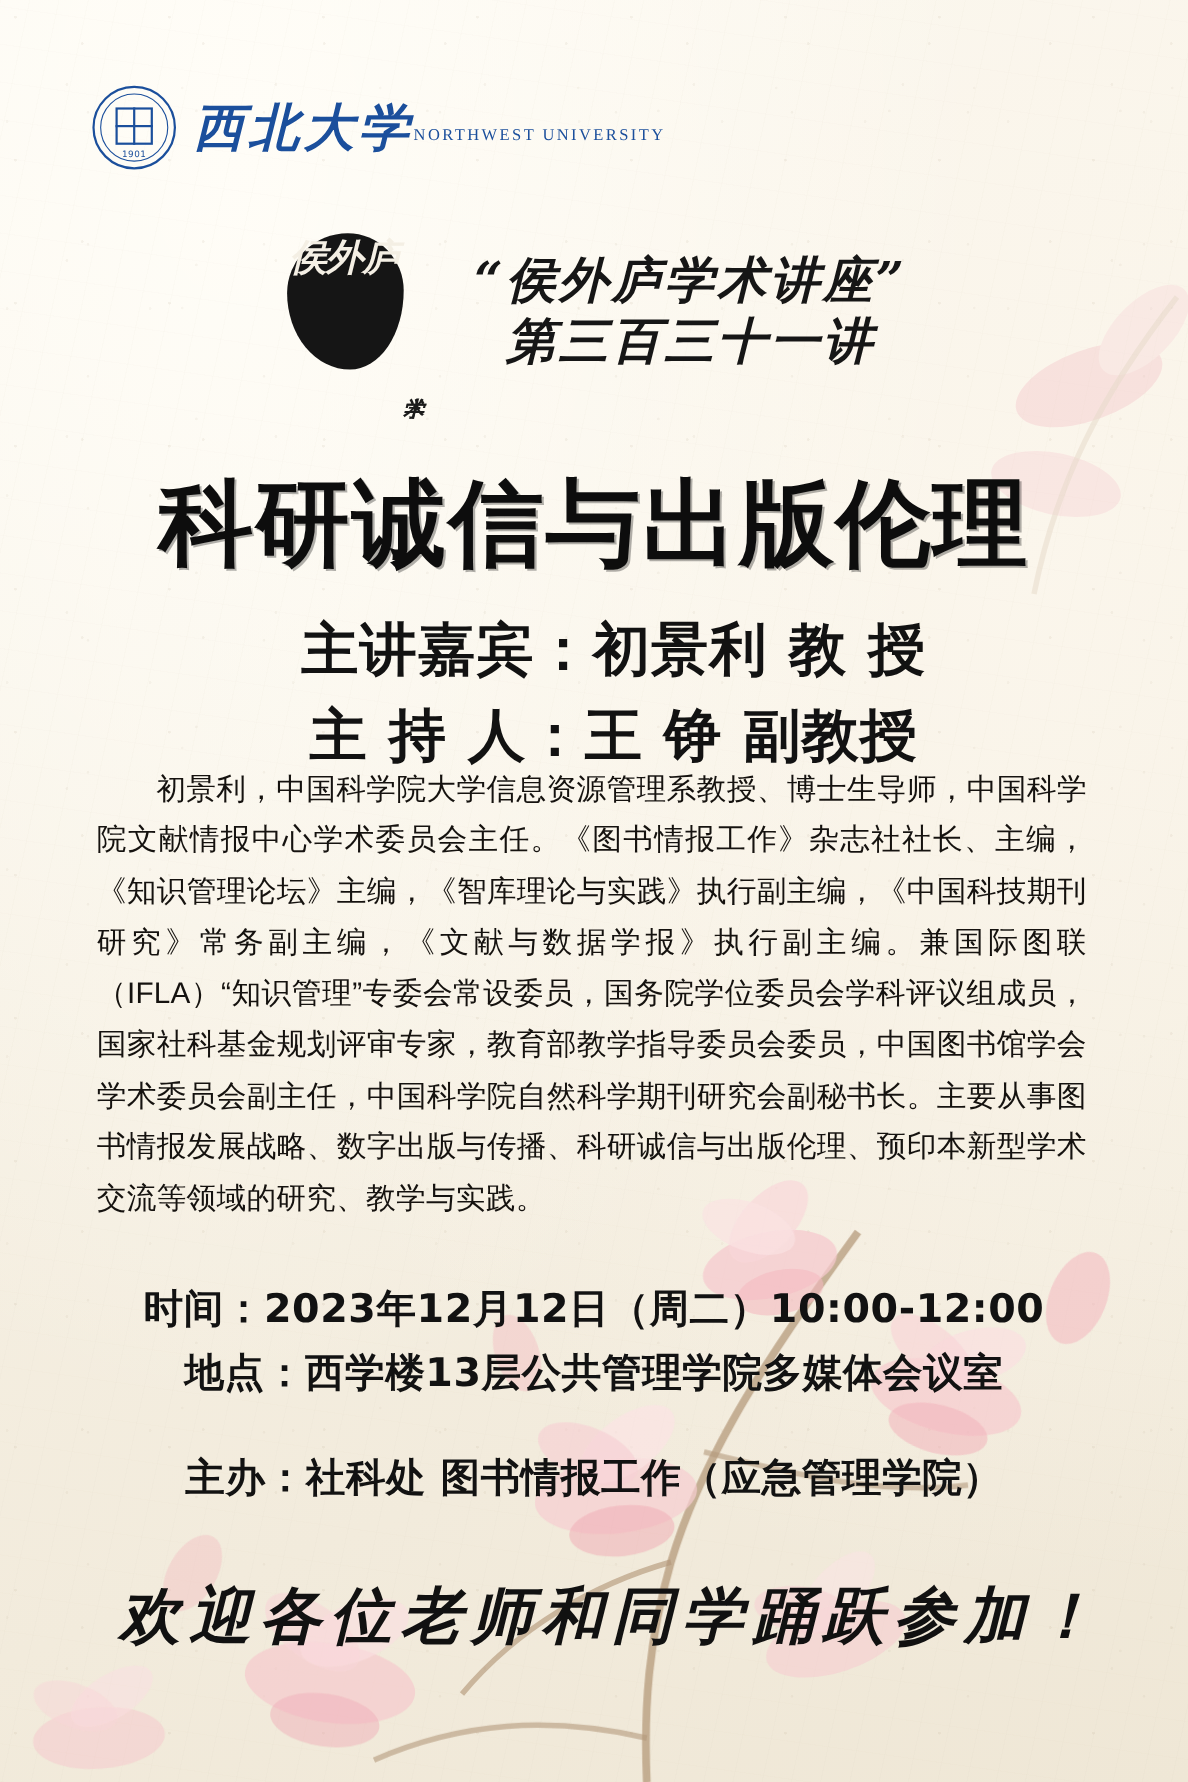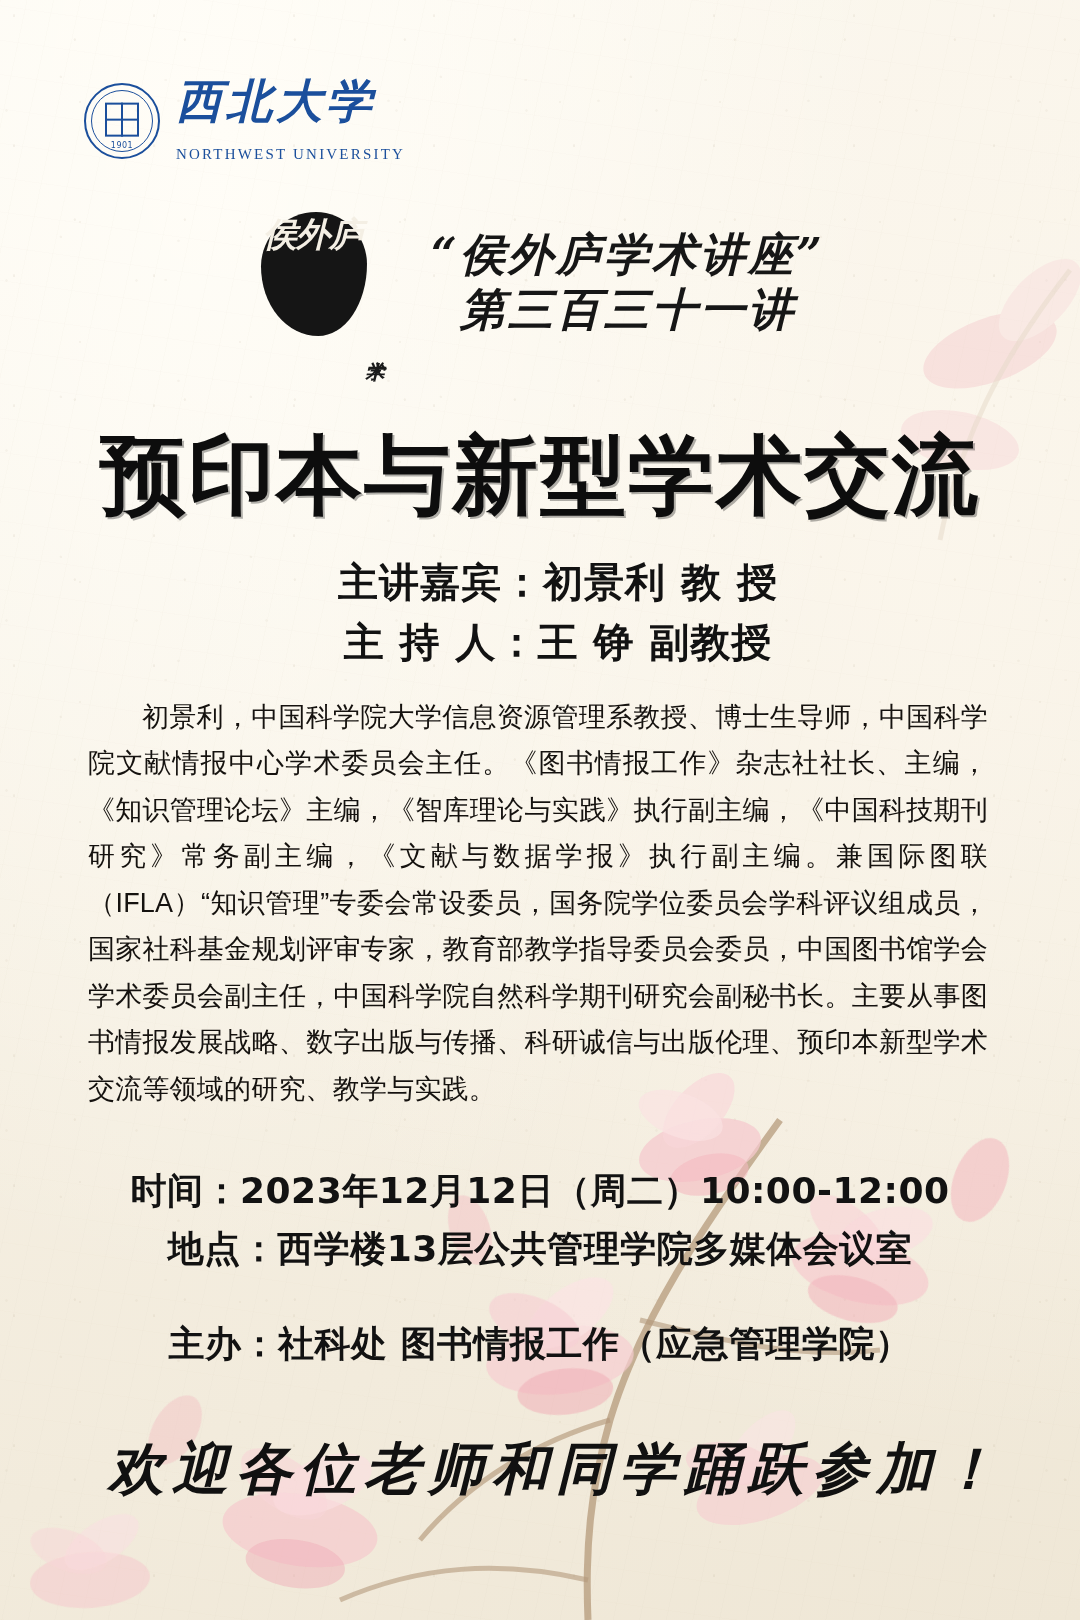--- a/index.html
+++ b/index.html
@@ -111,21 +111,21 @@
   .uni-seal .seal-year {
     position: absolute;
     left: 0; right: 0;
     bottom: 7px;
     text-align: center;
     font-size: 8px;
     letter-spacing: .5px;
     color: #1b4f9c;
     font-family: "DejaVu Sans", sans-serif;
   }
-  .uni-names { display: flex; flex-direction: column; justify-content: center; }
+  .uni-names { display: flex; flex-direction: row; justify-content: center; }
   .uni-cn {
     font-family: "DejaVu Serif", "Liberation Serif", serif;
     font-weight: 700;
     font-size: 46px;
     line-height: 1;
     color: #1b4f9c;
     letter-spacing: 4px;
     font-style: italic;
   }
   .uni-en {
@@ -225,21 +225,21 @@
     position: absolute;
     top: 552px;
     left: 0;
     width: 1080px;
     text-align: center;
     font-family: "DejaVu Serif", "Liberation Serif", serif;
     font-weight: 700;
     color: #121212;
   }
   .speaker-line {
-    font-size: 40px;
+    font-size: 52px;
     line-height: 1.5;
     letter-spacing: 1px;
     padding-left: 36px;
   }
 
   
   .bio {
     position: absolute;
     top: 694px;
     left: 88px;
@@ -370,21 +370,21 @@
       <div class="blob"></div>
       <div class="stamp-cn">侯外庐</div>
       <div class="stamp-sub">学术</div>
     </div>
     <div class="series-titles">
       <div class="series-line1">“侯外庐学术讲座”</div>
       <div class="series-line2">第三百三十一讲</div>
     </div>
   </div>
 
-  <div class="main-title">预印本与新型学术交流</div>
+  <div class="main-title">科研诚信与出版伦理</div>
 
   <div class="speakers">
     <div class="speaker-line">主讲嘉宾：初景利 教  授</div>
     <div class="speaker-line">主 持 人：王  铮 副教授</div>
   </div>
 
   <div class="bio">初景利，中国科学院大学信息资源管理系教授、博士生导师，中国科学院文献情报中心学术委员会主任。《图书情报工作》杂志社社长、主编，《知识管理论坛》主编，《智库理论与实践》执行副主编，《中国科技期刊研究》常务副主编，《文献与数据学报》执行副主编。兼国际图联（IFLA）“知识管理”专委会常设委员，国务院学位委员会学科评议组成员，国家社科基金规划评审专家，教育部教学指导委员会委员，中国图书馆学会学术委员会副主任，中国科学院自然科学期刊研究会副秘书长。主要从事图书情报发展战略、数字出版与传播、科研诚信与出版伦理、预印本新型学术交流等领域的研究、教学与实践。</div>
 
   <div class="logistics">
     <div class="logi-line">时间：2023年12月12日（周二）10:00-12:00</div>

